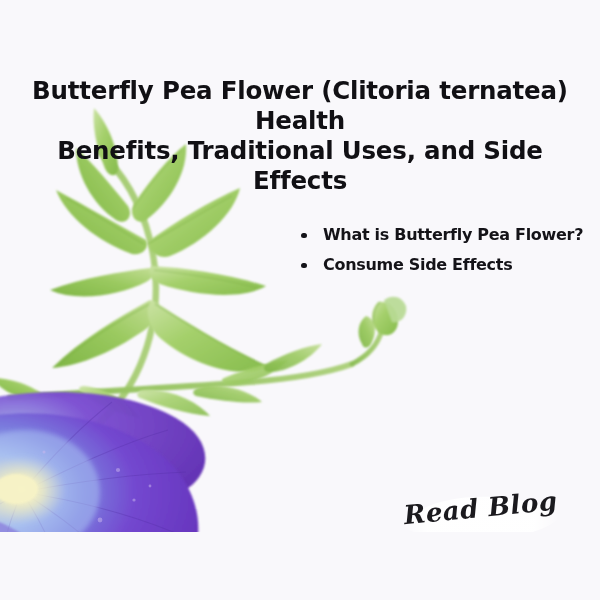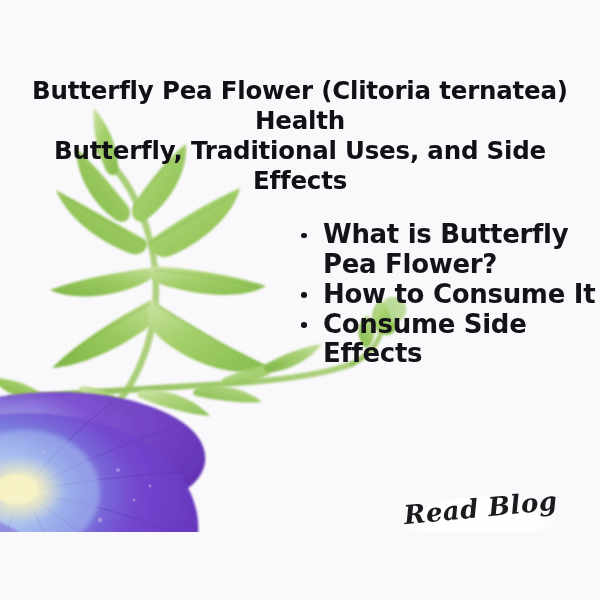--- a/index.html
+++ b/index.html
@@ -30,21 +30,21 @@
   #title .ln{display:block;}
 
   
   #topics{
     position:absolute;left:296px;top:220px;width:300px;
     margin:0;padding:0;list-style:none;
   }
   #topics li{
     position:relative;
     padding-left:27px;
-    font-size:26px;
+    font-size:16px;
     line-height:29.5px;
     font-weight:bold;
     letter-spacing:-0.3px;
     color:#141318;
     font-family:"DejaVu Sans","Liberation Sans",sans-serif;
     margin:0 0 0.5px 0;
   }
   #topics li .dot{
     position:absolute;left:5px;top:12.5px;
     width:5.5px;height:5.5px;border-radius:50%;
@@ -205,34 +205,30 @@
         <circle cx="88" cy="556" r="1.8"></circle>
         <circle cx="126" cy="540" r="1.3"></circle>
         <circle cx="62" cy="584" r="1.7"></circle>
         <circle cx="44" cy="452" r="1.5"></circle>
       </g>
     </g>
   </svg>
 
   <div id="title">
     <span class="ln">Butterfly Pea Flower (Clitoria ternatea) Health</span>
-    <span class="ln">Butterfly, Traditional Uses, and Side Effects</span>
+    <span class="ln">Benefits, Traditional Uses, and Side Effects</span>
   </div>
 
   <ul id="topics">
     <li>
       <span class="dot"></span>
       <span>What is Butterfly Pea Flower?</span>
     </li>
     <li>
       <span class="dot"></span>
-      <span>How to Consume It</span>
-    </li>
-    <li>
-      <span class="dot"></span>
       <span>Consume Side Effects</span>
     </li>
   </ul>
 
   <div id="readblog">
     <svg id="brush" viewBox="0 0 165 62" xmlns="http://www.w3.org/2000/svg">
       <path d="M4,40 C 22,18 58,10 96,12 C 128,14 156,20 162,30 C 156,44 120,54 80,54 C 44,54 12,50 4,40 Z" fill="url(#brushG)"></path>
     </svg>
     <div id="readblog-text">Read Blog</div>
   </div>

